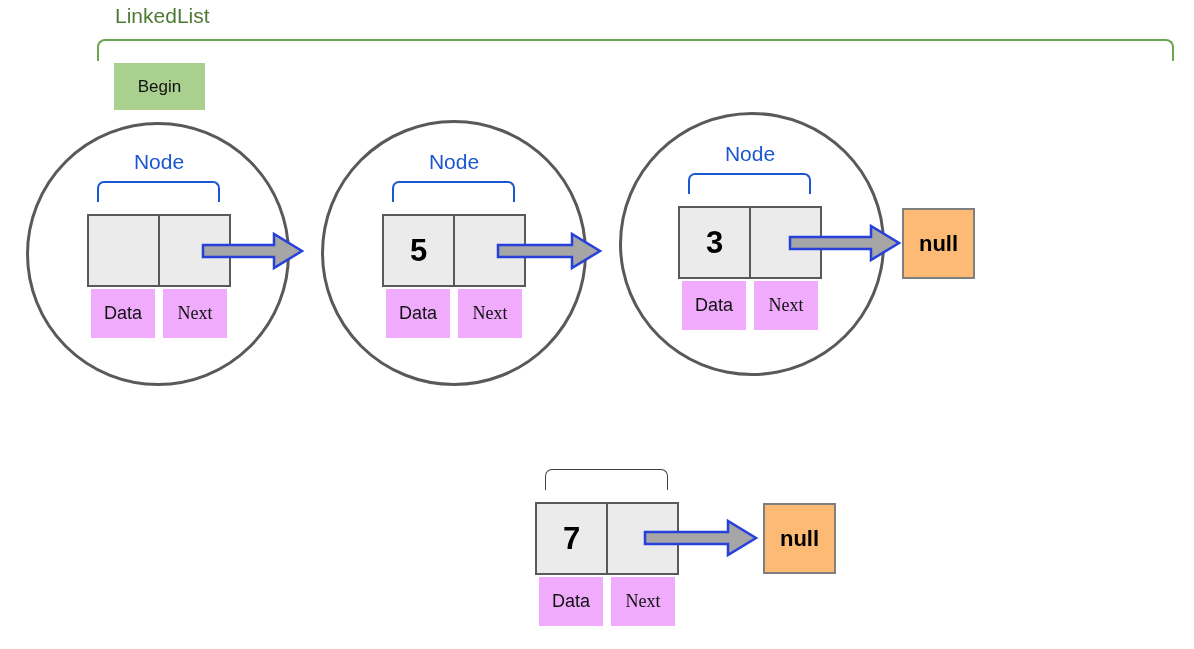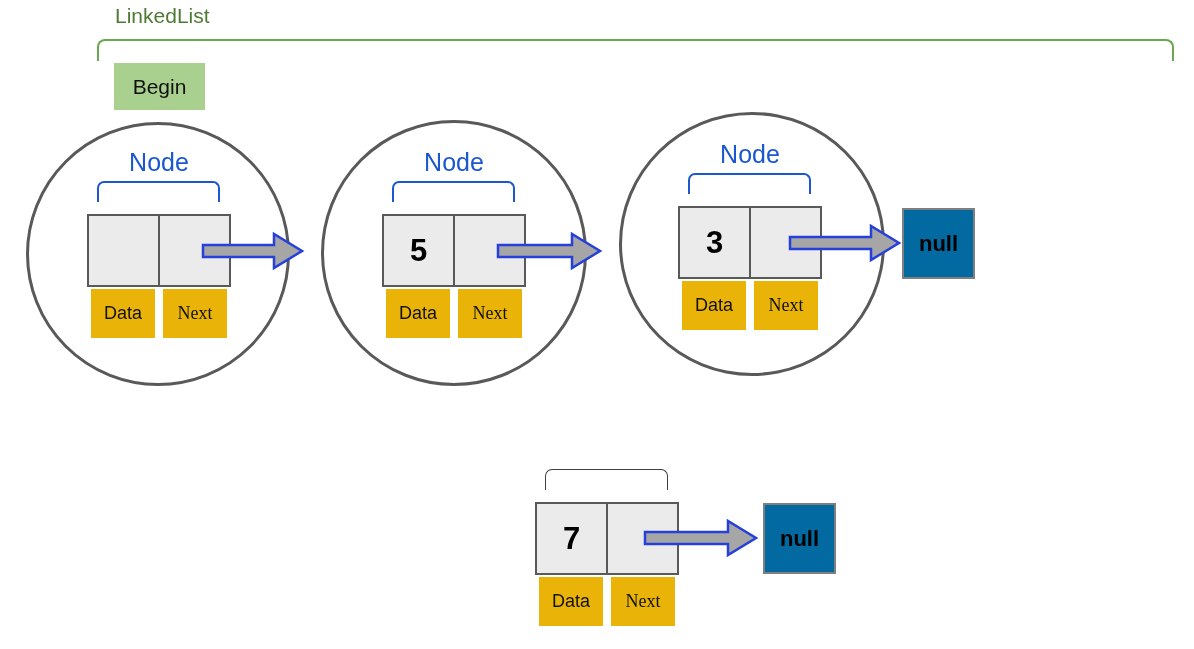--- a/index.html
+++ b/index.html
@@ -29,37 +29,37 @@
     border-bottom: none;
     border-radius: 8px 8px 0 0;
   }
   
   .begin-box {
     position: absolute;
     left: 114px; top: 63px;
     width: 91px; height: 47px;
     background: #a9d08e;
     display: flex; align-items: center; justify-content: center;
-    font-size: 21px; color: #111;
+    font-size: 17px; color: #111;
   }
   
   .circle {
     position: absolute;
     border: 3px solid #595959;
     border-radius: 50%;
   }
   .circle.c1 { left: 26px;  top: 122px; width: 264px; height: 264px; }
   .circle.c2 { left: 321px; top: 120px; width: 266px; height: 266px; }
   .circle.c3 { left: 619px; top: 112px; width: 266px; height: 264px; }
   
   .node-group { position: absolute; width: 164px; height: 200px; }
   .node-title {
     position: absolute; top: 0; left: 0;
     width: 144px; text-align: center;
-    font-size: 25px; line-height: 24px;
+    font-size: 21px; line-height: 24px;
   }
   .node-title.blue { color: #1b57d0; }
   .node-title.dark { color: #111; }
   .bracket {
     position: absolute; top: 31px; left: 10px;
     width: 123px; height: 21px;
     border-bottom: none;
     border-radius: 7px 7px 0 0;
   }
   .bracket.blue-bracket { border: 2px solid #1b57d0; border-bottom: none; }
@@ -69,31 +69,31 @@
     width: 73px; height: 73px;
     background: #ebebeb;
     border: 2px solid #595959;
     display: flex; align-items: center; justify-content: center;
   }
   .cell + .cell { margin-left: -2px; }
   .cell-value { font-size: 31px; font-weight: bold; color: #000; }
   .cell-label {
     position: absolute; top: 139px;
     width: 64px; height: 49px;
-    background: #eab308;
+    background: #f0abfc;
     display: flex; align-items: center; justify-content: center;
     font-size: 18px; color: #111;
   }
   .label-data { left: 4px; }
   .label-next { left: 76px; font-family: Liberation Serif, serif; }
   
   .null-box {
     position: absolute;
     width: 73px; height: 71px;
-    background: #0369a1;
+    background: #fdba74;
     border: 2px solid #7f7f7f;
     display: flex; align-items: center; justify-content: center;
     font-size: 22px; font-weight: bold; color: #000;
   }
   .null-box.n1 { left: 902px; top: 208px; }
   .null-box.n2 { left: 763px; top: 503px; }
   
   .arrows-layer {
     position: absolute; left: 0; top: 0;
     width: 1194px; height: 649px;

